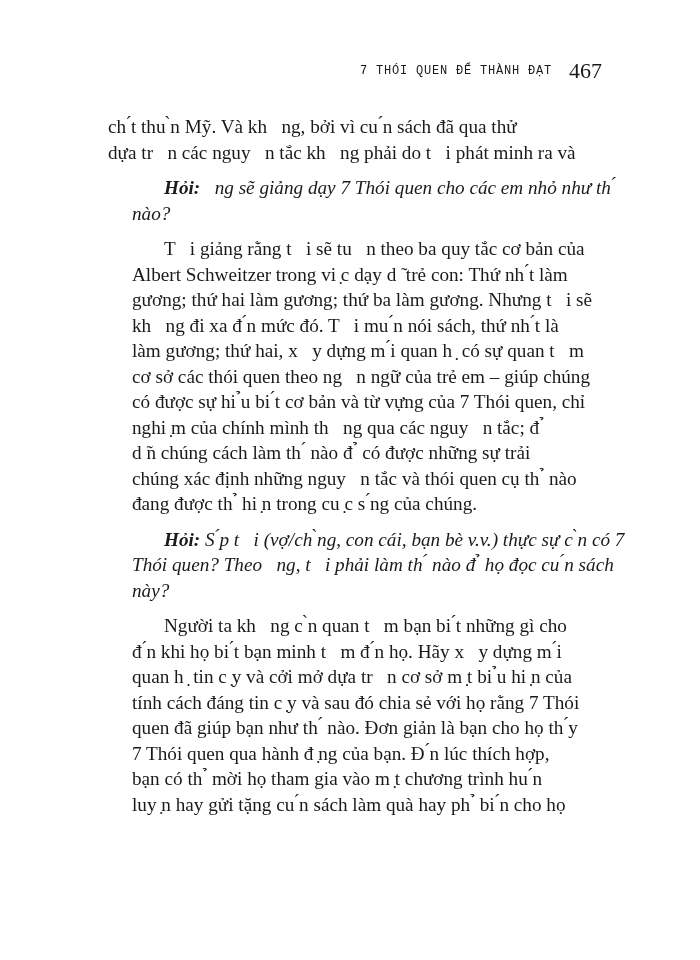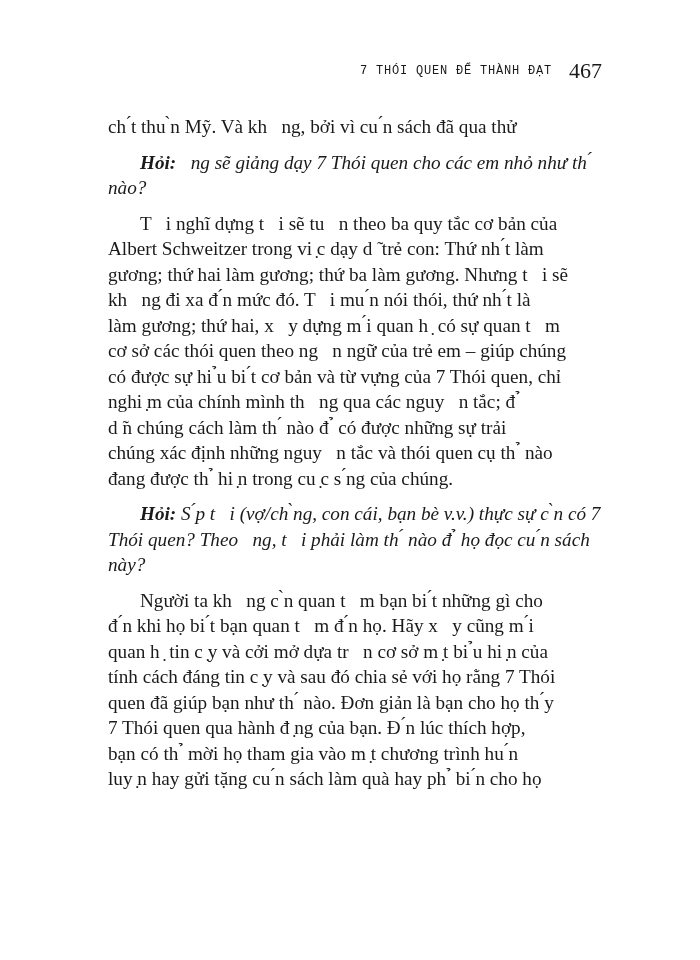--- a/index.html
+++ b/index.html
@@ -2,64 +2,65 @@
 <html><head>
 <meta charset="utf-8">
 <style>
   html, body { margin: 0; padding: 0; background: #ffffff; }
   body { width: 700px; height: 960px; position: relative; overflow: hidden;
          font-family: "Liberation Serif", "DejaVu Serif", serif; color: #1a1a1a; }
   .page-number { position: absolute; top: 58px; right: 98px; font-size: 22px; font-weight: 500; }
   .running-head-title { position: absolute; top: 64px; right: 148px; font-size: 12px; letter-spacing: 0.8px; text-transform: uppercase; font-family: Liberation Mono, monospace; }
   .body-text { position: absolute; top: 114px; left: 108px; width: 482px; font-size: 19.2px; line-height: 25.5px; text-align: justify; }
   .para { margin: 0; text-indent: 0; }
-  .para.gap { margin-top: 10px; }
+  .para.gap { margin-top: 10px; margin-left: 24px; }
   .question { font-style: italic; }
   .q-label { font-weight: bold; font-style: italic; }
   .line { display: block; white-space: pre; }
 </style>
 </head>
 <body>
 
 <div class="running-head-title">7 THÓI QUEN ĐỂ THÀNH ĐẠT</div>
 <div class="page-number">467</div>
 
 <div class="body-text">
   <p class="para">
     <span class="line">ch ́t thu ̀n Mỹ. Và kh   ng, bởi vì cu ́n sách đã qua thử</span>
+    <span class="line">dựa tr   n các nguy   n tắc kh   ng phải do t   i phát minh ra và</span>
   </p>
 
   <p class="para gap question">
     <span class="line" style="padding-left:32px"><span class="q-label">Hỏi:</span><span>   ng sẽ giảng dạy 7 Thói quen cho các em nhỏ như th ́</span></span>
     <span class="line">nào?</span>
   </p>
 
   <p class="para gap">
-    <span class="line" style="padding-left:32px">T   i nghĩ dựng t   i sẽ tu   n theo ba quy tắc cơ bản của</span>
+    <span class="line" style="padding-left:32px">T   i giảng rằng t   i sẽ tu   n theo ba quy tắc cơ bản của</span>
     <span class="line">Albert Schweitzer trong vi ̣c dạy d ̃ trẻ con: Thứ nh ́t làm</span>
     <span class="line">gương; thứ hai làm gương; thứ ba làm gương. Nhưng t   i sẽ</span>
-    <span class="line">kh   ng đi xa đ ́n mức đó. T   i mu ́n nói thói, thứ nh ́t là</span>
+    <span class="line">kh   ng đi xa đ ́n mức đó. T   i mu ́n nói sách, thứ nh ́t là</span>
     <span class="line">làm gương; thứ hai, x   y dựng m ́i quan h ̣ có sự quan t   m</span>
     <span class="line">cơ sở các thói quen theo ng   n ngữ của trẻ em – giúp chúng</span>
     <span class="line">có được sự hi ̉u bi ́t cơ bản và từ vựng của 7 Thói quen, chỉ</span>
     <span class="line">nghi ̣m của chính mình th   ng qua các nguy   n tắc; đ ̉</span>
     <span class="line">d ̃n chúng cách làm th ́ nào đ ̉ có được những sự trải</span>
     <span class="line">chúng xác định những nguy   n tắc và thói quen cụ th ̉ nào</span>
     <span class="line">đang được th ̉ hi ̣n trong cu ̣c s ́ng của chúng.</span>
   </p>
 
   <p class="para gap question">
     <span class="line" style="padding-left:32px"><span class="q-label">Hỏi:</span><span> S ́p t   i (vợ/ch ̀ng, con cái, bạn bè v.v.) thực sự c ̀n có 7</span></span>
     <span class="line">Thói quen? Theo   ng, t   i phải làm th ́ nào đ ̉ họ đọc cu ́n sách</span>
     <span class="line">này?</span>
   </p>
 
   <p class="para gap">
     <span class="line" style="padding-left:32px">Người ta kh   ng c ̀n quan t   m bạn bi ́t những gì cho</span>
-    <span class="line">đ ́n khi họ bi ́t bạn quan t   m đ ́n họ. Hãy x   y cũng m ́i</span>
+    <span class="line">đ ́n khi họ bi ́t bạn minh t   m đ ́n họ. Hãy x   y dựng m ́i</span>
     <span class="line">quan h ̣ tin c ̣y và cởi mở dựa tr   n cơ sở m ̣t bi ̉u hi ̣n của</span>
     <span class="line">tính cách đáng tin c ̣y và sau đó chia sẻ với họ rằng 7 Thói</span>
     <span class="line">quen đã giúp bạn như th ́ nào. Đơn giản là bạn cho họ th ́y</span>
     <span class="line">7 Thói quen qua hành đ ̣ng của bạn. Đ ́n lúc thích hợp,</span>
     <span class="line">bạn có th ̉ mời họ tham gia vào m ̣t chương trình hu ́n</span>
     <span class="line">luy ̣n hay gửi tặng cu ́n sách làm quà hay ph ̉ bi ́n cho họ</span>
   </p>
 </div>
 
 </body></html>

